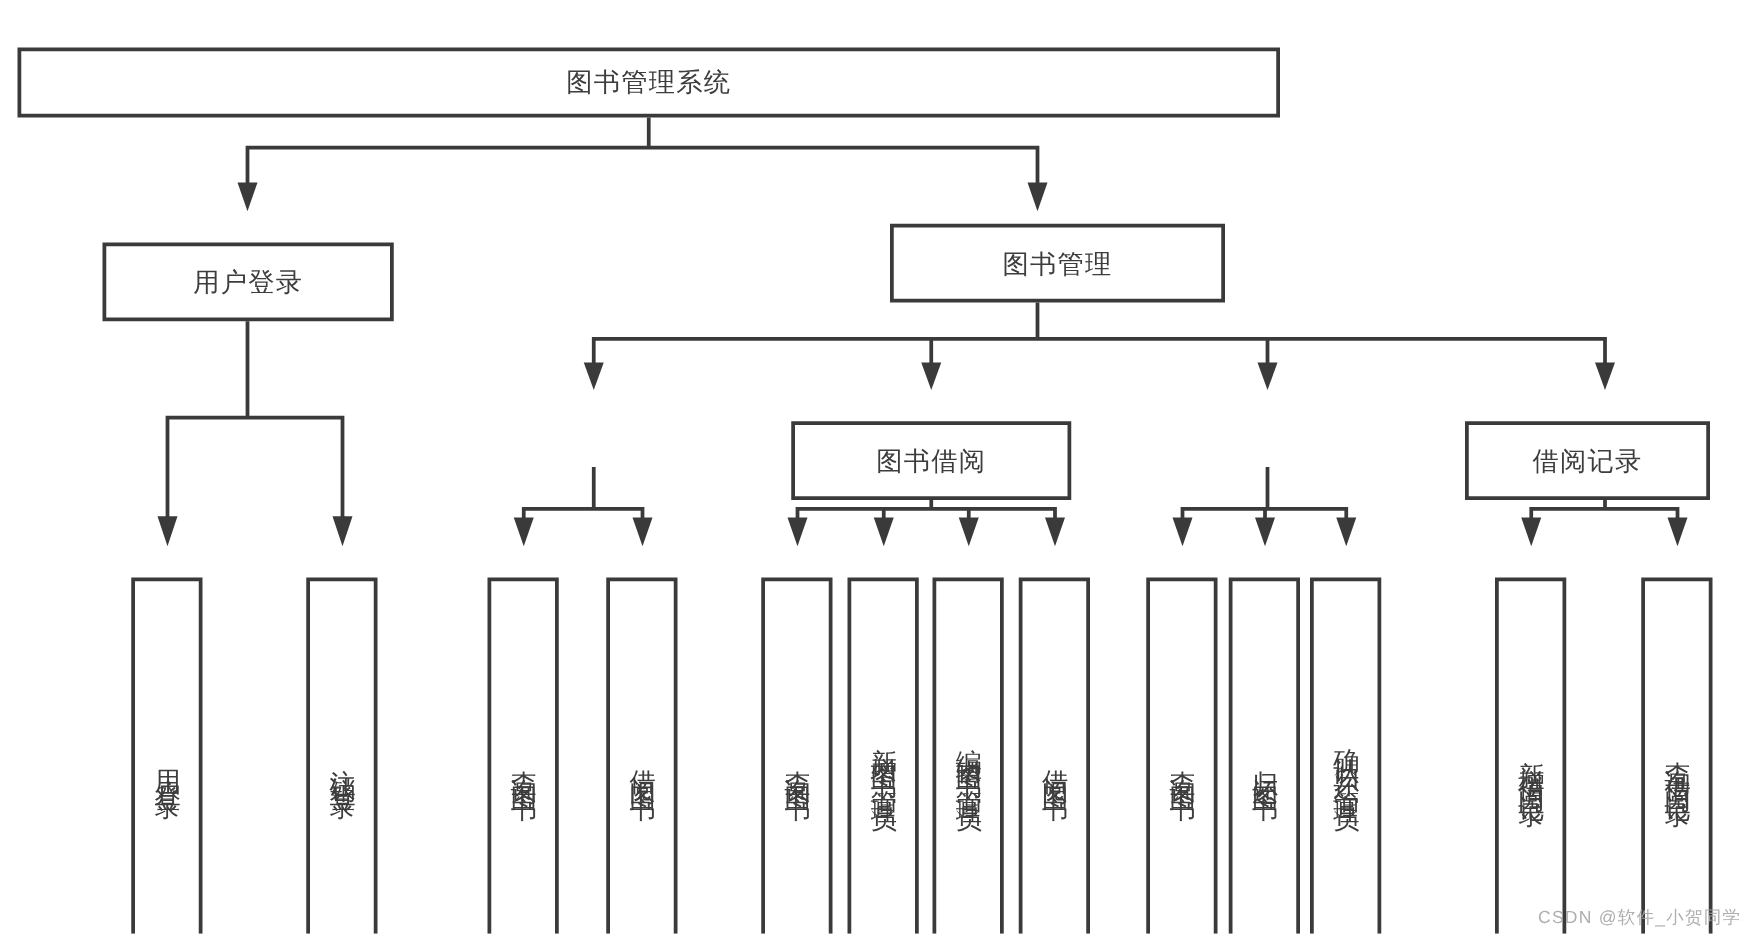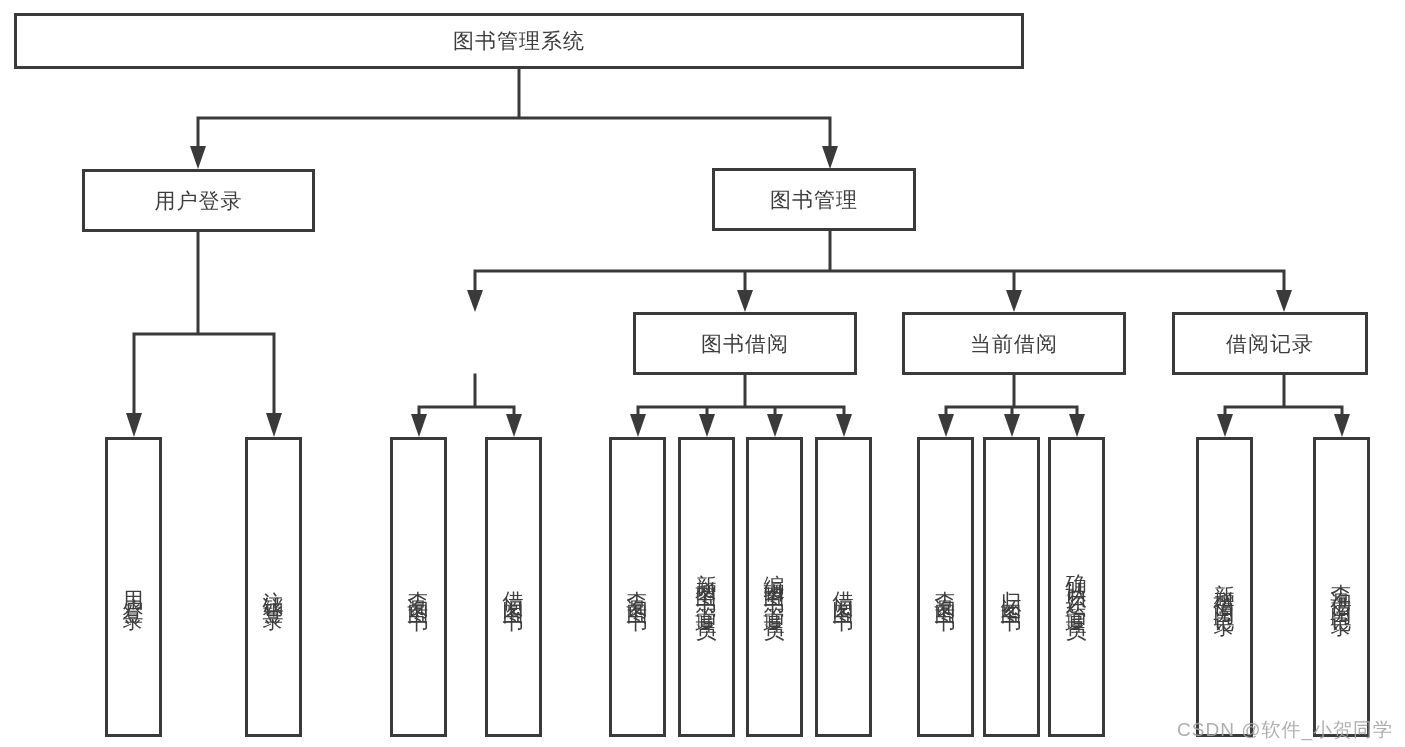--- a/index.html
+++ b/index.html
@@ -23,20 +23,21 @@
   }
   .box {
     position: absolute;
     box-sizing: border-box;
     border: 3px solid #3a3a3a;
     background: #ffffff;
     display: flex;
     align-items: center;
     justify-content: center;
     z-index: 1;
+    margin-top: 25px;
   }
   .box span {
     color: #3d3d3d;
     font-size: 21px;
     letter-spacing: 1px;
     white-space: nowrap;
   }
   .leaf {
     top: 437px;
     width: 57px;
@@ -47,21 +48,21 @@
     letter-spacing: 0.32em;
     font-size: 21px;
     line-height: 1;
     white-space: normal;
   }
   .watermark {
     position: absolute;
     right: 12px;
     bottom: 4px;
     z-index: 5;
-    font-size: 19px;
+    font-size: 14px;
     color: rgba(165,165,165,0.9);
     letter-spacing: 1px;
   }
 </style>
 </head>
 <body>
 
 <div class="canvas">
 
   <svg class="wires" width="1405" height="747" viewBox="0 0 1405 747">
@@ -101,29 +102,26 @@
     </g>
   </svg>
 
   <div class="box" style="left:14px; top:13px; width:1010px; height:56px">
     <span>图书管理系统</span>
   </div>
 
   <div class="box" style="left:82px; top:169px; width:233px; height:63px">
     <span>用户登录</span>
   </div>
-  <div class="box" style="left:712px; top:168px; width:204px; height:63px">
+  <div class="box" style="left:712px; top:154px; width:268px; height:63px">
     <span>图书管理</span>
   </div>
 
   <div class="box" style="left:633px; top:312px; width:224px; height:63px">
     <span>图书借阅</span>
-  </div>
-  <div class="box" style="left:902px; top:312px; width:224px; height:63px">
-    <span>当前借阅</span>
   </div>
   <div class="box" style="left:1172px; top:312px; width:196px; height:63px">
     <span>借阅记录</span>
   </div>
 
   <div class="box leaf" style="left:105px">
     <span>用户登录</span>
   </div>
   <div class="box leaf" style="left:245px">
     <span>注销登录</span>

